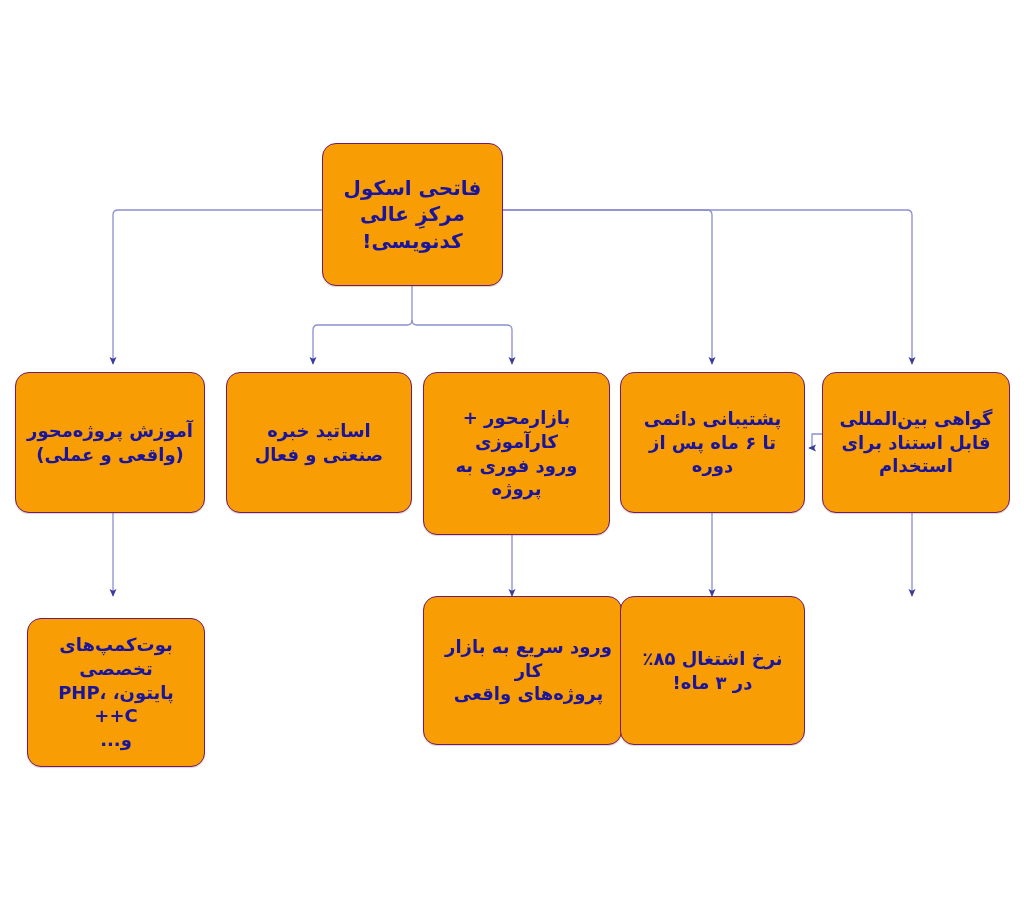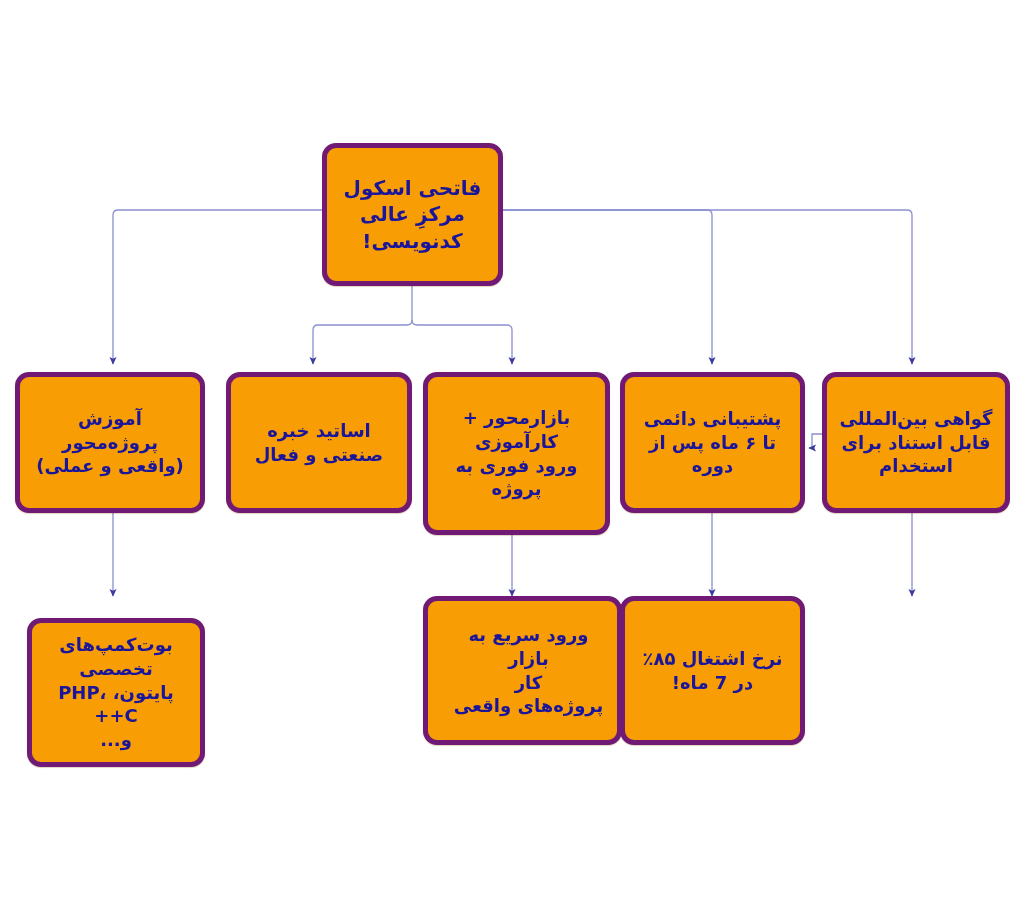--- a/index.html
+++ b/index.html
@@ -11,21 +11,21 @@
     overflow:hidden;
     position:relative;
   }
   #canvas{position:absolute;inset:0;width:1024px;height:910px;}
   svg.edges{position:absolute;left:0;top:0;width:1024px;height:910px;pointer-events:none;}
 
   .node{
     position:absolute;
     box-sizing:border-box;
     background:#F89E04;
-    border:5px solid #701a75;
+    border:1px solid #701a75;
     border-radius:14px;
     display:flex;
     align-items:center;
     justify-content:center;
     text-align:center;
     color:#1A159B;
     font-weight:bold;
     line-height:1.32;
     direction:rtl;
     unicode-bidi:isolate;
@@ -119,17 +119,17 @@
   </div>
 
   <div class="node lvl3" style="left:423px;top:596px;width:199px;height:149px;padding-left:12px;">
     <span class="txt">ورود سریع به بازار
 کار
 پروژه‌های واقعی</span>
   </div>
 
   <div class="node lvl3" style="left:620px;top:596px;width:185px;height:149px;">
     <span class="txt">نرخ اشتغال ۸۵٪
-در 7 ماه!</span>
+در ۳ ماه!</span>
   </div>
 
 
 </div>
 
 </body></html>

